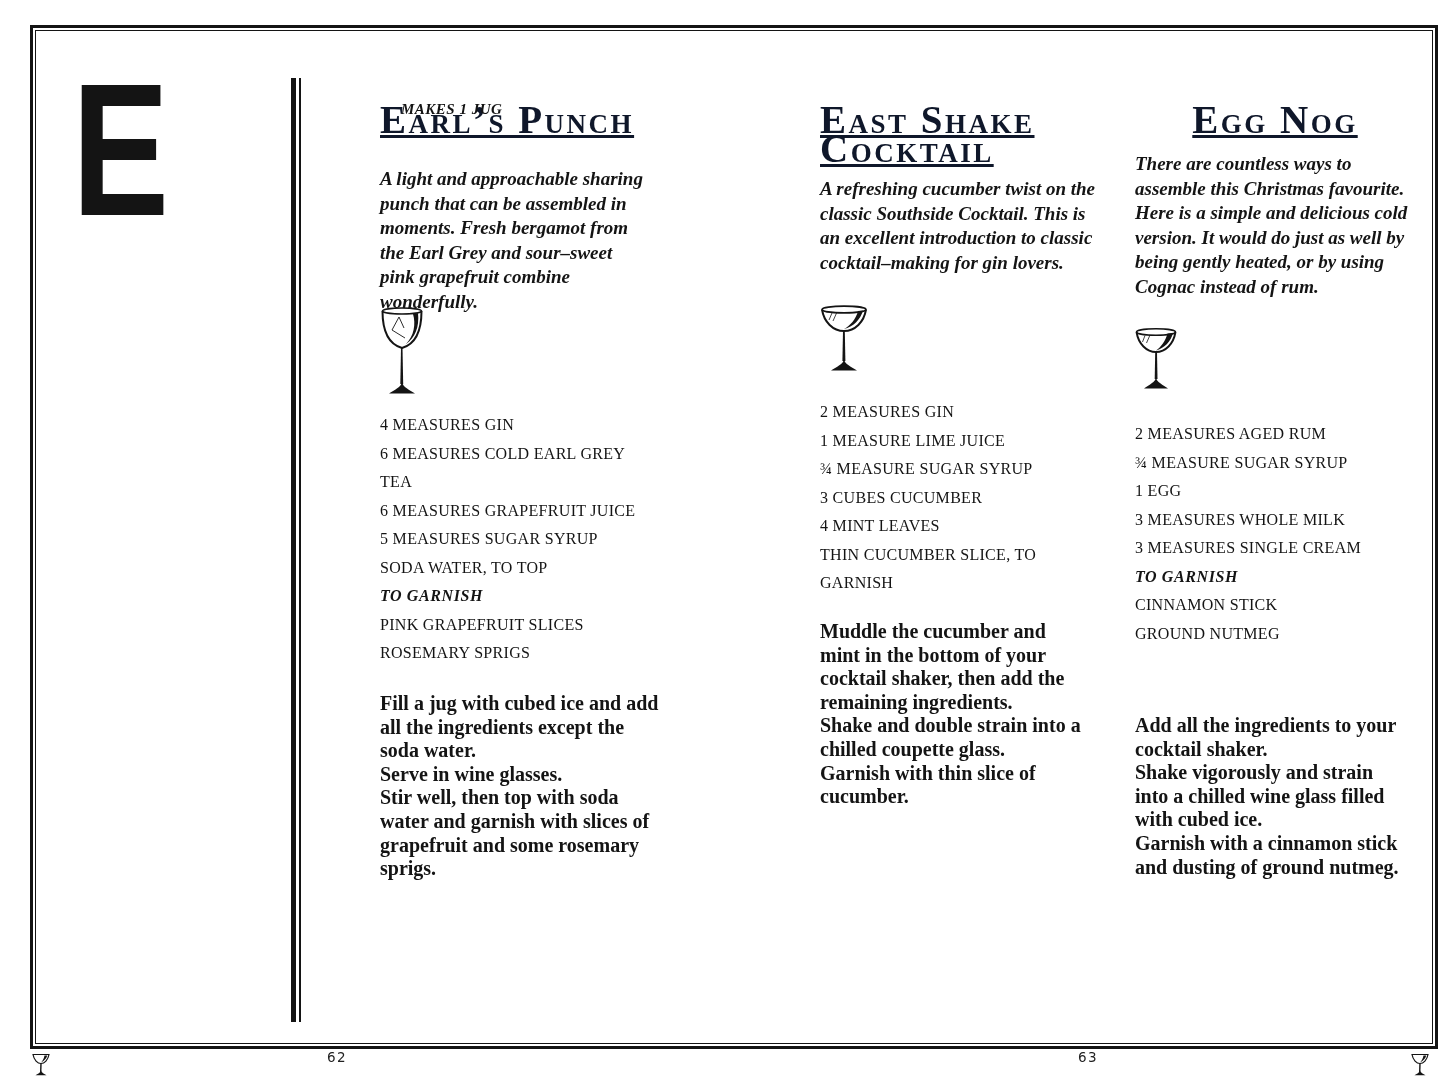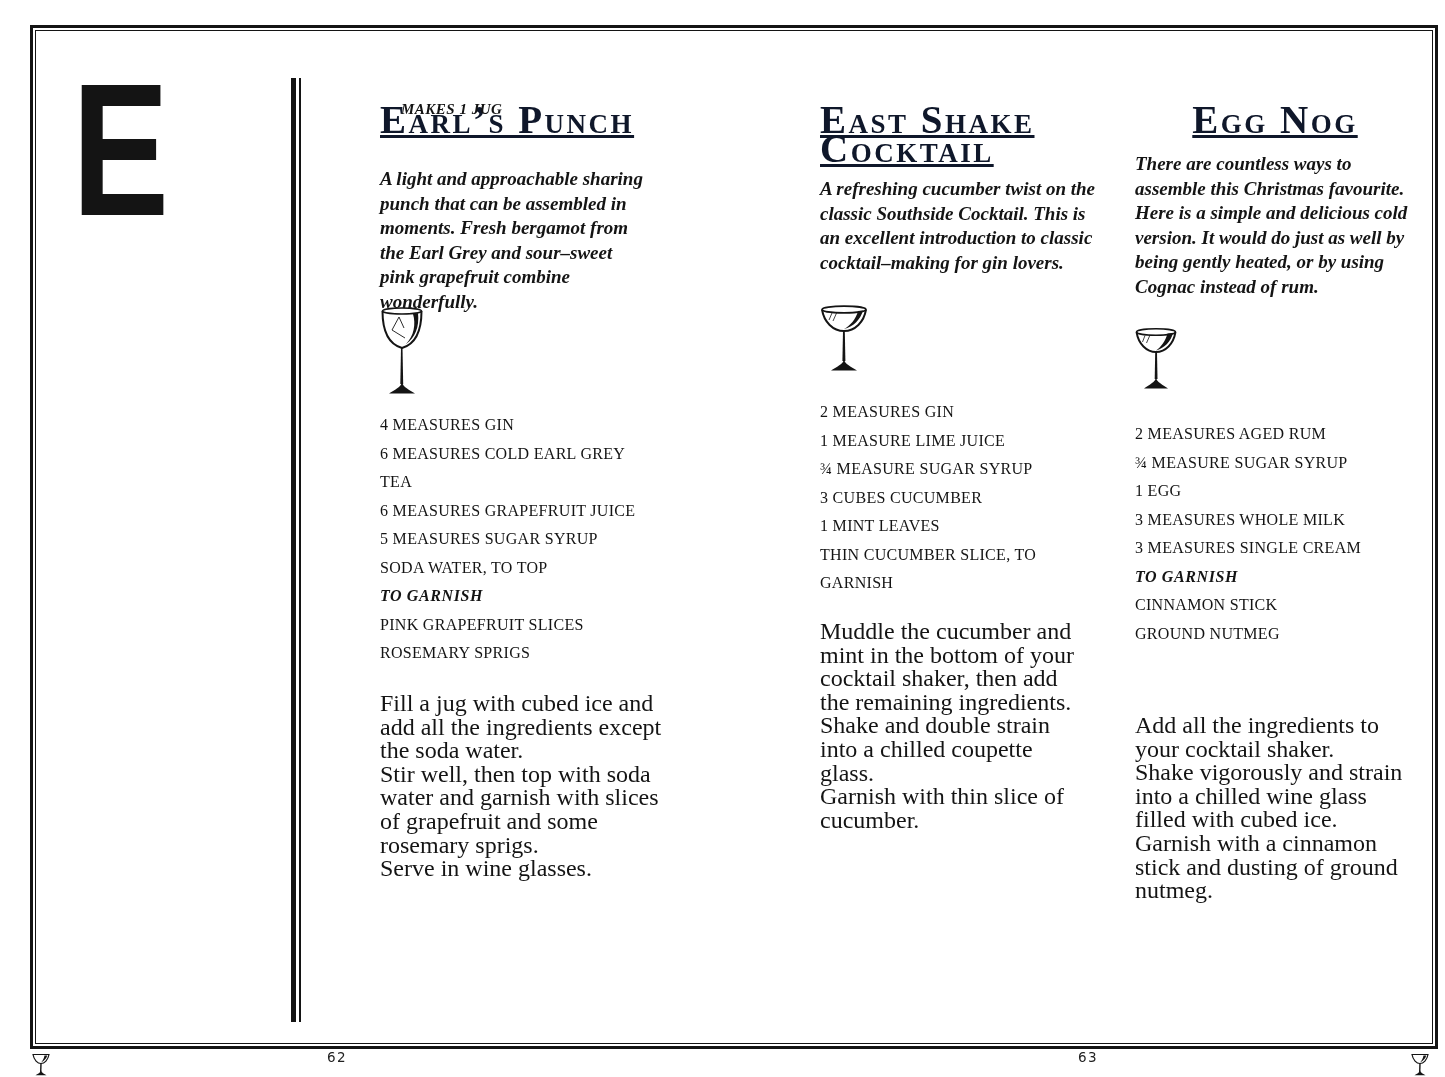--- a/index.html
+++ b/index.html
@@ -32,21 +32,21 @@
   .recipe-intro{
     position:absolute;font-style:italic;font-weight:700;font-size:19px;line-height:24.5px;
   }
   .glass{position:absolute;}
   .ingredients{
     position:absolute;margin:0;padding:0;list-style:none;
     font-size:16px;line-height:28.5px;letter-spacing:.3px;
   }
   .ingredients li{margin:0;padding:0;}
   .ingredients li.em-label{font-style:italic;font-weight:700;letter-spacing:.6px;}
-  .method{position:absolute;font-size:24px;line-height:23.6px;}
+  .method{position:absolute;font-size:20px;line-height:23.6px;font-weight:bold;}
   .method p{margin:0;}
 
   
   .r0-title{left:380px;top:73px;width:305px;}
   .r0-sub{left:381px;top:101px;margin-left:20px;}
   .r0-intro{left:380px;top:148px;width:268px;}
   .r0-glass{left:378px;top:306px;}
   .r0-ing{left:380px;top:411px;width:280px;}
   .r0-method{left:380px;top:692px;width:284px;}
 
@@ -115,22 +115,22 @@
       <li>6 MEASURES GRAPEFRUIT JUICE</li>
       <li>5 MEASURES SUGAR SYRUP</li>
       <li>SODA WATER, TO TOP</li>
       <li class="em-label">TO GARNISH</li>
       <li>PINK GRAPEFRUIT SLICES</li>
       <li>ROSEMARY SPRIGS</li>
     </ul>
 
     <div class="method r0-method">
       <p>Fill a jug with cubed ice and add all the ingredients except the soda water.</p>
+      <p>Serve in wine glasses.</p>
       <p>Stir well, then top with soda water and garnish with slices of grapefruit and some rosemary sprigs.</p>
-      <p>Serve in wine glasses.</p>
     </div>
   </article>
 
   <article>
     <h2 class="recipe-title r1-title">East Shake Cocktail</h2>
     <p class="recipe-intro r1-intro">A refreshing cucumber twist on the classic Southside Cocktail. This is an excellent introduction to classic cocktail–making for gin lovers.</p>
 
     <div class="glass r1-glass">
       <svg width="52" height="73" viewBox="0 0 52 73">
         <ellipse cx="26" cy="5.5" rx="22" ry="3.4" fill="none" stroke="#141414" stroke-width="1.6"></ellipse>
@@ -140,21 +140,21 @@
         <path d="M25,27 L24.4,57 L27.4,57 L26.8,27 Z" fill="#141414"></path>
         <path d="M25.9,55 C25.9,60 18,63 13,66.5 L39,66.5 C34,63 26.1,60 26.1,55 Z" fill="#141414"></path>
       </svg>
     </div>
 
     <ul class="ingredients r1-ing">
       <li>2 MEASURES GIN</li>
       <li>1 MEASURE LIME JUICE</li>
       <li>¾ MEASURE SUGAR SYRUP</li>
       <li>3 CUBES CUCUMBER</li>
-      <li>1 MINT LEAVES</li>
+      <li>4 MINT LEAVES</li>
       <li>THIN CUCUMBER SLICE, TO GARNISH</li>
     </ul>
 
     <div class="method r1-method">
       <p>Muddle the cucumber and mint in the bottom of your cocktail shaker, then add the remaining ingredients.</p>
       <p>Shake and double strain into a chilled coupette glass.</p>
       <p>Garnish with thin slice of cucumber.</p>
     </div>
   </article>
 

